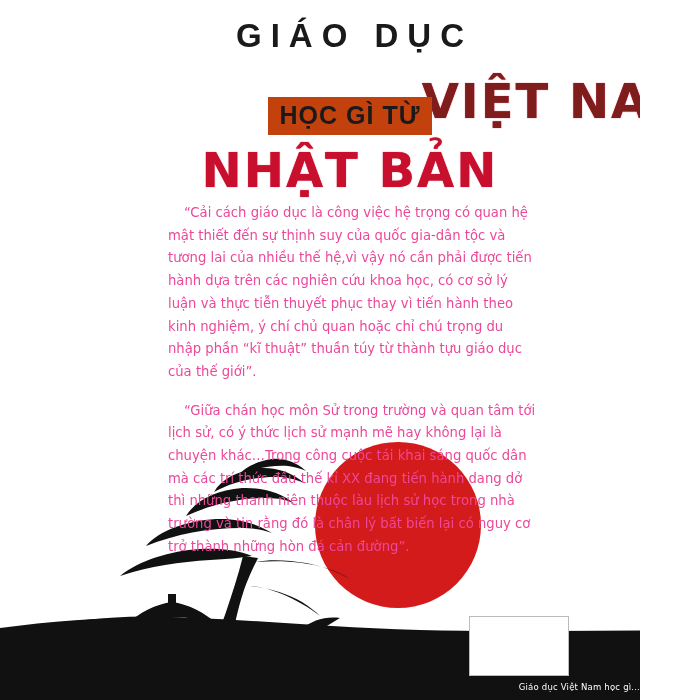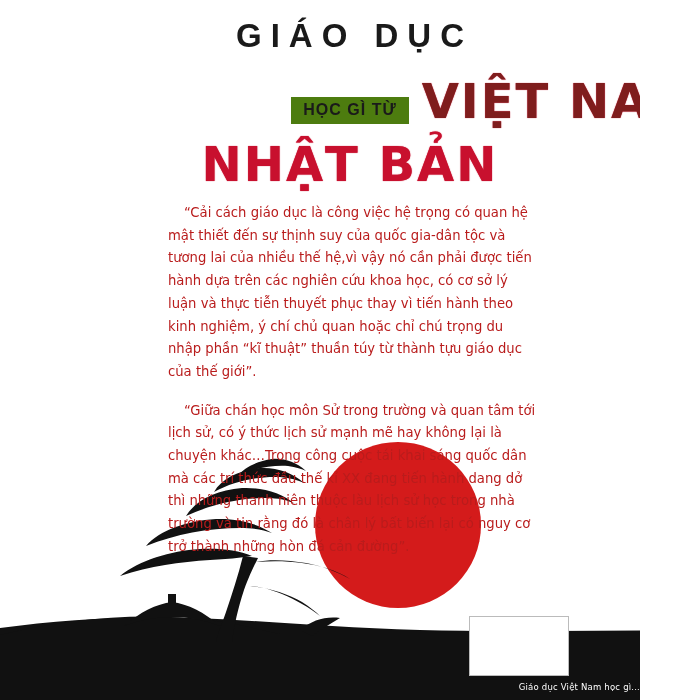--- a/index.html
+++ b/index.html
@@ -51,55 +51,55 @@
     text-shadow: 0 0 1px #c8102e;
     text-align: right;
   }
   .title-line3 {
     font-family: "DejaVu Sans", sans-serif;
     font-weight: bold;
     font-size: 48px;
     letter-spacing: 2px;
     color: #c8102e;
     line-height: 1.05;
-    margin-top: 12px;
+    margin-top: 18px;
     text-shadow: 0 0 1px #c8102e;
   }
   .sub-badge {
     position: absolute;
     top: 97px;
     left: 0;
     width: 700px;
     text-align: center;
     z-index: 7;
   }
   .sub-badge span {
     display: inline-block;
-    background: #4d7c0f;
+    background: #c2410c;
     color: #1a1a1a;
     font-family: "Liberation Sans", sans-serif;
     font-weight: bold;
-    font-size: 16px;
+    font-size: 25px;
     letter-spacing: 1px;
     padding: 4px 12px 5px 12px;
   }
 
   
   .quotes {
     position: absolute;
     top: 202px;
     left: 168px;
     width: 372px;
     z-index: 6;
   }
   .quote-para {
     font-family: "DejaVu Sans", sans-serif;
     font-size: 13.2px;
     line-height: 1.72;
-    color: #b91c1c;
+    color: #ec4899;
     text-align: left;
     margin: 0 0 16px 0;
     text-indent: 16px;
   }
 
   
   .artwork {
     position: absolute;
     left: 0;
     bottom: 0;

